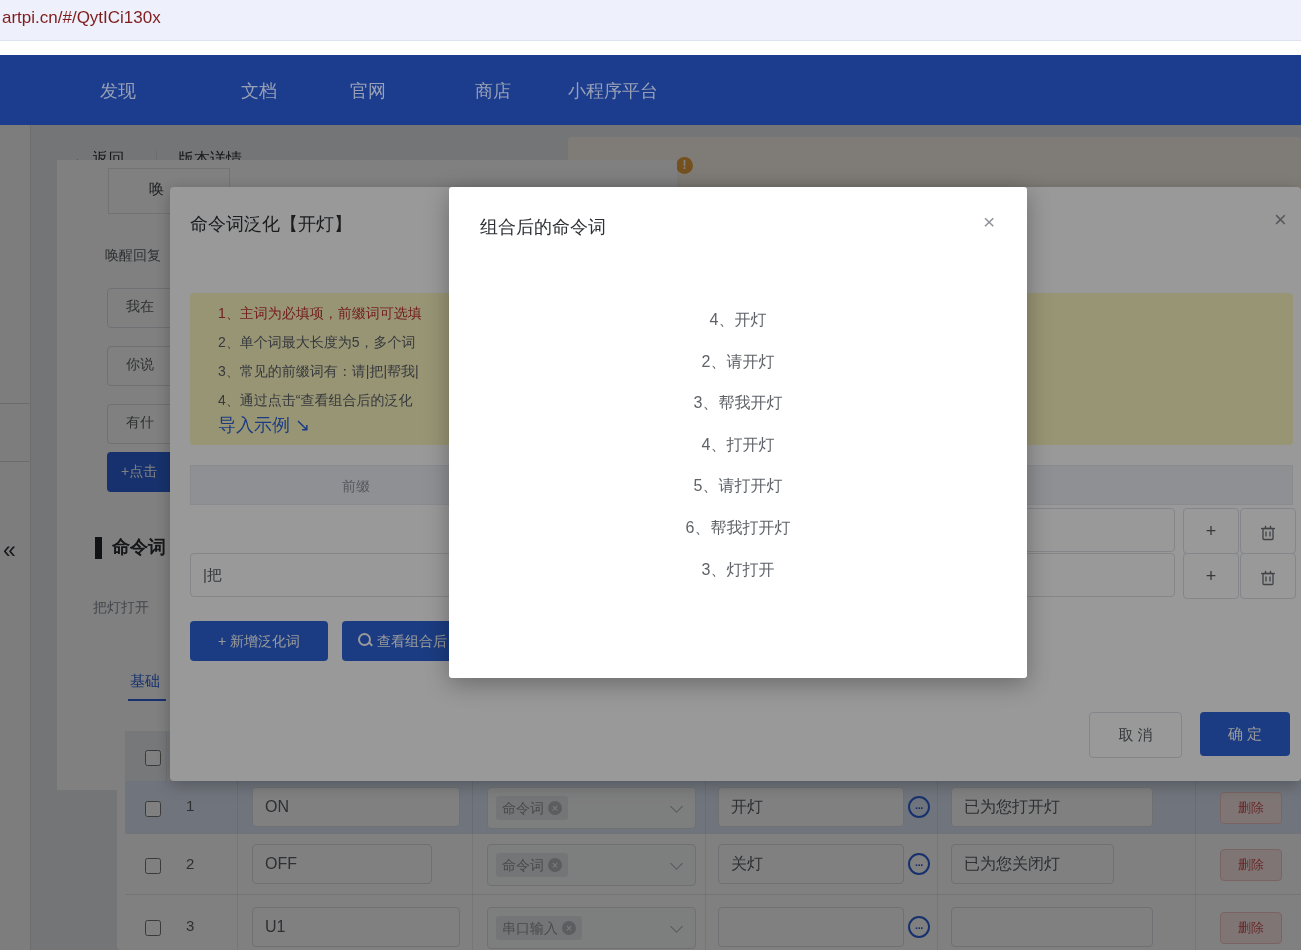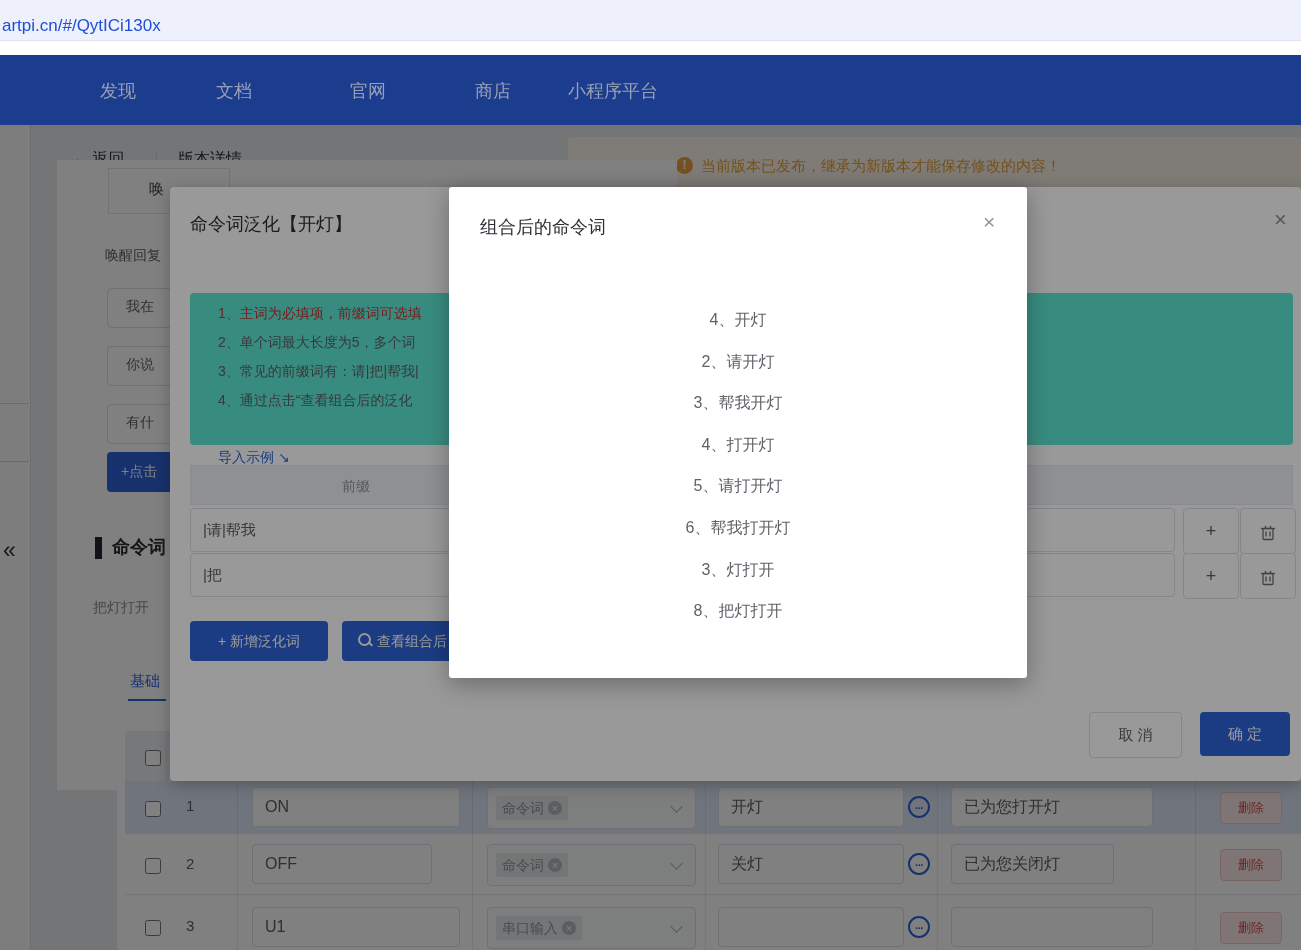--- a/index.html
+++ b/index.html
@@ -1,21 +1,21 @@
 <!DOCTYPE html>
 <html><head>
 <meta charset="utf-8">
 <style>
   html,body{margin:0;padding:0;background:#fff;}
   #screen{position:relative;width:1301px;height:950px;overflow:hidden;
           font-family:"Liberation Sans","DejaVu Sans",sans-serif;background:#fff;}
   .abs{position:absolute;}
   
   .urlbar{left:0;top:0;width:1301px;height:40px;background:#eef0fb;border-bottom:1px solid #dfe3f0;}
-  .urltext{left:2px;top:16px;font-size:17px;color:#1d4ed8;}
+  .urltext{left:2px;top:8px;font-size:17px;color:#7f1d1d;}
   .whitestrip{left:0;top:41px;width:1301px;height:14px;background:#ffffff;}
   .topnav{left:0;top:55px;width:1301px;height:70px;background:#1c3c8d;}
   .navitem{top:24px;font-size:18px;color:#97a0b6;cursor:pointer;}
   
   .content-bg{left:30px;top:125px;width:1271px;height:825px;background:#e8eaed;}
   .leftstrip{left:0;top:125px;width:30px;height:825px;background:#fafafb;border-right:1px solid #d7d9dd;}
   .strip-tick{left:-4px;width:12px;font-size:13px;color:#55585e;}
   .strip-div{left:0;width:29px;height:1px;background:#d2d5d9;}
   .collapse{left:3px;top:412px;font-size:23px;color:#2f3338;}
   .card{background:#ffffff;}
@@ -61,24 +61,24 @@
   .rowdiv{left:125px;width:1176px;height:1px;background:#e4e7ec;}
   .coldiv{width:1px;background:rgba(0,0,0,0.07);}
   
   .overlayA{left:0;top:125px;width:1301px;height:825px;background:rgba(0,0,0,0.16);z-index:40;}
   .overlayB{left:0;top:125px;width:1301px;height:825px;background:rgba(0,0,0,0.40);z-index:60;}
   
   .bmodal{left:170px;top:187px;width:1131px;height:594px;background:#fff;border-radius:4px;
           box-shadow:0 4px 16px rgba(0,0,0,0.25);z-index:50;}
   .bm-title{left:20px;top:25px;font-size:18px;color:#2c2f33;}
   .bm-close{left:1104px;top:20px;font-size:22px;color:#909399;}
-  .instr{left:20px;top:106px;width:1103px;height:152px;background:#5eead4;border-radius:4px;}
+  .instr{left:20px;top:106px;width:1103px;height:152px;background:#fef9c3;border-radius:4px;}
   .instr-line{position:absolute;left:28px;font-size:14px;white-space:nowrap;}
   .ired{color:#c03535;} .igray{color:#5c6066;}
-  .importlink{left:28px;top:120px;font-size:14px;color:#2e64d9;margin-top:36px;}
+  .importlink{left:28px;top:120px;font-size:18px;color:#2e64d9;}
   .genhead{left:20px;top:278px;width:1103px;height:40px;background:#eef1f6;border:1px solid #e4e8ef;box-sizing:border-box;}
   .genhead-cell{position:absolute;left:0;top:0;width:330px;height:40px;border-right:1px solid #e4e8ef;
                 text-align:center;line-height:40px;font-size:14px;color:#8f939b;}
   .genrow-input{position:absolute;height:44px;border:1px solid #dcdfe6;border-radius:4px;background:#fff;
                 font-size:15px;color:#5c6066;padding:0 12px;box-sizing:border-box;outline:none;
                 font-family:"Liberation Sans","DejaVu Sans",sans-serif;}
   .sqbtn{position:absolute;width:54px;height:44px;border:1px solid #dcdfe6;border-radius:4px;background:#fff;
          text-align:center;line-height:44px;color:#5c6066;font-size:18px;}
   .bluebtn{background:#2e64d9;border-radius:4px;color:#fff;font-size:14px;}
   .magnifier{display:inline-block;width:9px;height:9px;border:2px solid #fff;border-radius:50%;position:relative;margin-right:6px;}
@@ -101,21 +101,21 @@
 
 <div id="screen">
 
   <div class="abs urlbar">
     <div class="abs urltext">artpi.cn/#/QytICi130x</div>
   </div>
   <div class="abs whitestrip"></div>
 
   <div class="abs topnav">
     <div class="abs navitem" style="left:100px;">发现</div>
-    <div class="abs navitem" style="left:216px;">文档</div>
+    <div class="abs navitem" style="left:241px;">文档</div>
     <div class="abs navitem" style="left:350px;">官网</div>
     <div class="abs navitem" style="left:475px;">商店</div>
     <div class="abs navitem" style="left:568px;">小程序平台</div>
   </div>
 
   <div class="abs content-bg"></div>
 
   <div class="abs leftstrip">
     <div class="abs strip-tick" style="top:66px;">‹</div>
     <div class="abs strip-tick" style="top:190px;">‹</div>
@@ -129,21 +129,20 @@
 
   <div class="abs backlink">
     <span>←</span>
     <span>返回</span>
   </div>
   <div class="abs hdr-sep"></div>
   <div class="abs pagetitle">版本详情</div>
 
   <div class="abs alert">
     <div class="abs alert-icon">!</div>
-    <div class="abs alert-text">当前版本已发布，继承为新版本才能保存修改的内容！</div>
   </div>
 
   <div class="abs card sidecard"></div>
   <div class="abs sidetab">
     <span>唤</span>
   </div>
   <div class="abs replylabel">唤醒回复</div>
   <div class="abs chip" style="top:288px;">
     <span>我在</span>
   </div>
@@ -233,21 +232,20 @@
       <div class="abs importlink">
         <span>导入示例</span>
         <span>↘</span>
       </div>
     </div>
 
     <div class="abs genhead">
       <div class="genhead-cell">前缀</div>
     </div>
 
-    <input class="genrow-input" style="left: 20px; top: 321px; width: 330px;" value="|请|帮我">
     <input class="genrow-input" style="left: 360px; top: 321px; width: 645px;">
     <div class="sqbtn" style="left:1013px;top:321px;"><span>+</span></div>
     <div class="sqbtn" style="left:1070px;top:321px;">
       <svg class="trash-svg" width="16" height="17" viewBox="0 0 16 17">
           <g stroke="#6b6f76" stroke-width="1.3" fill="none">
             <rect x="3" y="4.5" width="10" height="11" rx="1"></rect>
             <line x1="1" y1="4.5" x2="15" y2="4.5"></line>
             <line x1="5.5" y1="4" x2="5.5" y2="1.8"></line>
             <line x1="10.5" y1="4" x2="10.5" y2="1.8"></line>
             <line x1="6" y1="7.5" x2="6" y2="12.5"></line>
@@ -287,17 +285,16 @@
     <div class="abs fm-title">组合后的命令词</div>
     <div class="abs fm-close">×</div>
     <div class="abs fm-list">
       <div class="fm-item">4、开灯</div>
       <div class="fm-item">2、请开灯</div>
       <div class="fm-item">3、帮我开灯</div>
       <div class="fm-item">4、打开灯</div>
       <div class="fm-item">5、请打开灯</div>
       <div class="fm-item">6、帮我打开灯</div>
       <div class="fm-item">3、灯打开</div>
-      <div class="fm-item">8、把灯打开</div>
     </div>
   </div>
 
 </div>
 
 </body></html>

